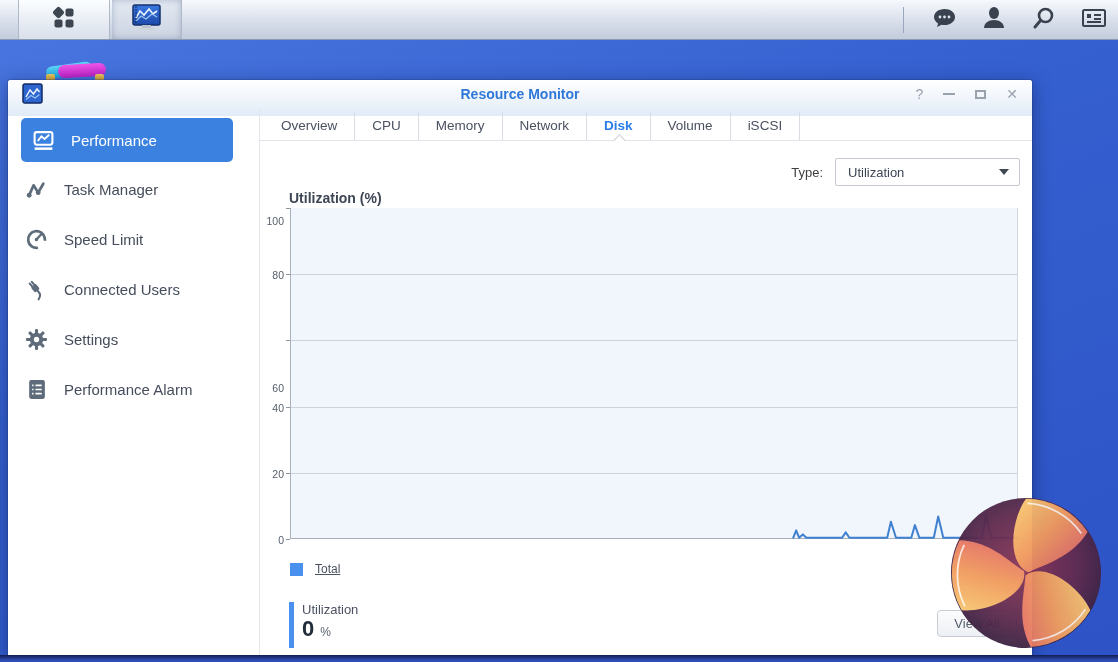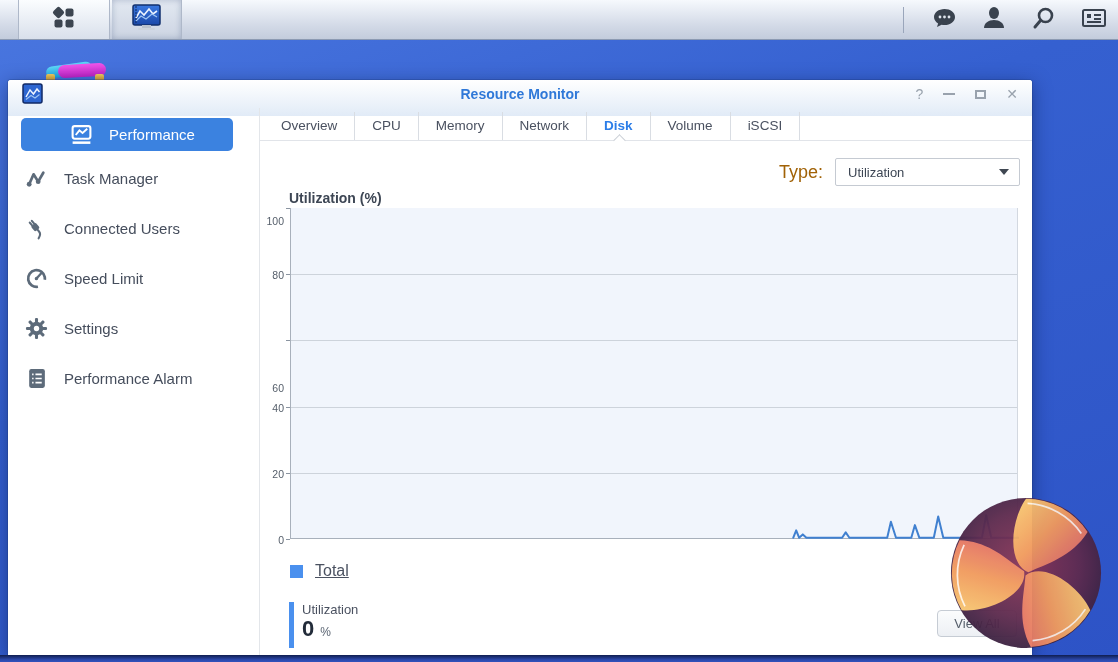--- a/index.html
+++ b/index.html
@@ -53,37 +53,37 @@
   .wc-max i { display:block; width:11px; height:9px; border:2px solid #99a2ad; }
 
   
   .sidebar { position:absolute; left:0; top:28px; width:252px; bottom:0;
              border-right:1px solid #e3e6ea; padding-top:10px; }
   .side-item { height:50px; display:flex; align-items:center; gap:16px;
                padding-left:17px; color:#454d5c; font-size:15px; cursor:pointer; }
   .side-item .sicon { width:23px; height:23px; flex:0 0 23px; display:flex;
                       align-items:center; justify-content:center; color:#5d6b7a; }
   .side-item.active { background:var(--accent,#3b82e0); color:#fff; border-radius:5px;
-                      margin:0 26px 2px 13px; height:33px; padding-left:11px;justify-content:center; }
+                      margin:0 26px 2px 13px; height:44px; padding-left:11px; }
   .side-item.active .sicon { color:#fff; }
 
   
   .content { position:absolute; left:252px; top:28px; right:0; bottom:0; }
   .tabsbar { position:relative; padding:4px 0 0 4px; display:flex;
              border-bottom:1px solid #e1e4e9; height:33px; }
   .tab { padding:6px 17px 8px; font-size:13.5px; color:#4a5160;
          border-right:1px solid #d9dde3; cursor:pointer; white-space:nowrap; }
   .tab.active { color:var(--tab-active,#2b7de8); font-weight:bold; }
   .tab-notch { position:absolute; bottom:-5px; width:9px; height:9px; background:#fff;
                border-left:1px solid #c9ced5; border-top:1px solid #c9ced5;
                transform:rotate(45deg); }
 
   .type-row { position:absolute; top:50px; right:12px; display:flex;
               align-items:center; gap:12px; }
-  .type-label { font-size:18px; color:#a16207; }
+  .type-label { font-size:13px; color:#404040; }
   .dropdown { width:185px; height:28px; background:#fff; border:1px solid #c5cad2;
               border-radius:2px; display:flex; align-items:center; padding:0 10px 0 12px;
               font-size:13px; color:#3d4654; cursor:pointer; }
   .dropdown .dd-val { flex:1; }
   .caret-down { width:0; height:0; border-left:5px solid transparent;
                 border-right:5px solid transparent; border-top:6px solid #3f4752; }
 
   .chart-title { position:absolute; left:29px; top:82px; font-size:14px;
                  font-weight:bold; color:#3d4654; }
   .plot { position:absolute; left:30px; top:100px; width:728px; height:331px;
@@ -91,21 +91,21 @@
           border-bottom:1px solid #a8b0bb; border-right:1px solid #d3d8e0; }
   .gridline { position:absolute; left:0; right:0; height:1px; background:#cdd3db; }
   .ytick-label { position:absolute; font-size:10.5px; color:#555e6a; width:24px;
                  text-align:right; }
   .ytick-mark { position:absolute; width:4px; height:1px; background:#8a94a0; }
   .plot svg { position:absolute; left:0; top:0; }
 
   .legend { position:absolute; left:30px; top:454px; display:flex; align-items:center;
             gap:12px; }
   .legend .swatch { width:13px; height:13px; background:var(--accent2,#4a90ee); }
-  .legend .llabel { font-size:16px; color:#4a5160;text-decoration:underline; }
+  .legend .llabel { font-size:12px; color:#4a5160;text-decoration:underline; }
 
   .summary { position:absolute; left:29px; top:494px; display:flex; gap:8px; }
   .summary .bar { width:5px; height:46px; background:var(--accent2,#4a90ee); }
   .summary .slabel { font-size:13px; color:#4a5160; }
   .summary .sval { font-size:22px; font-weight:bold; color:#232c3a; line-height:1.1; }
   .summary .sunit { font-size:12px; color:#5a6472; margin-left:6px; }
 
   .view-all { position:absolute; left:677px; top:502px; width:80px; height:27px;
               background:linear-gradient(#fbfcfd,#edf0f4); border:1px solid #c6ccd4;
               border-radius:4px; font-size:13px; color:#555e6a; display:flex;
@@ -238,38 +238,38 @@
             <path d="M4,16.5 L8.2,7 L12.6,14 L17.5,5.5" stroke-width="2.6" stroke-linecap="round" stroke-linejoin="round"></path>
             <circle cx="4" cy="16.5" r="2.3" fill="currentColor" stroke="none"></circle>
             <circle cx="12.6" cy="14" r="2.3" fill="currentColor" stroke="none"></circle>
           </svg>
         </span>
         <span>Task Manager</span>
       </div>
       <div class="side-item">
         <span class="sicon">
           <svg width="23" height="23" viewBox="0 0 22 22" fill="none" stroke="currentColor">
+            <circle cx="11" cy="11" r="8" stroke-width="2.6" stroke-dasharray="40 10.3" transform="rotate(80 11 11)"></circle>
+            <path d="M10.5,11.5 L16,5.5" stroke-width="2.2" stroke-linecap="round"></path>
+            <circle cx="11" cy="11" r="1.6" fill="currentColor" stroke="none"></circle>
+          </svg>
+        </span>
+        <span>Speed Limit</span>
+      </div>
+      <div class="side-item">
+        <span class="sicon">
+          <svg width="23" height="23" viewBox="0 0 22 22" fill="none" stroke="currentColor">
             <g transform="rotate(-40 11 11)">
               <rect x="8" y="6" width="6" height="6.5" rx="1.5" fill="currentColor" stroke="none"></rect>
               <path d="M9.7,2.5 v3.2 M12.3,2.5 v3.2" stroke-width="2" stroke-linecap="round"></path>
               <path d="M11,12.5 v2.5 c0,3 -2,3.6 -4.5,4.5" stroke-width="2" stroke-linecap="round"></path>
             </g>
           </svg>
         </span>
         <span>Connected Users</span>
-      </div>
-      <div class="side-item">
-        <span class="sicon">
-          <svg width="23" height="23" viewBox="0 0 22 22" fill="none" stroke="currentColor">
-            <circle cx="11" cy="11" r="8" stroke-width="2.6" stroke-dasharray="40 10.3" transform="rotate(80 11 11)"></circle>
-            <path d="M10.5,11.5 L16,5.5" stroke-width="2.2" stroke-linecap="round"></path>
-            <circle cx="11" cy="11" r="1.6" fill="currentColor" stroke="none"></circle>
-          </svg>
-        </span>
-        <span>Speed Limit</span>
       </div>
       <div class="side-item">
         <span class="sicon">
           <svg width="23" height="23" viewBox="0 0 24 24" fill="currentColor">
             <g>
               <rect x="10.4" y="1" width="3.2" height="5" rx="1.2"></rect>
               <rect x="10.4" y="1" width="3.2" height="5" rx="1.2" transform="rotate(45 12 12)"></rect>
               <rect x="10.4" y="1" width="3.2" height="5" rx="1.2" transform="rotate(90 12 12)"></rect>
               <rect x="10.4" y="1" width="3.2" height="5" rx="1.2" transform="rotate(135 12 12)"></rect>
               <rect x="10.4" y="1" width="3.2" height="5" rx="1.2" transform="rotate(180 12 12)"></rect>

